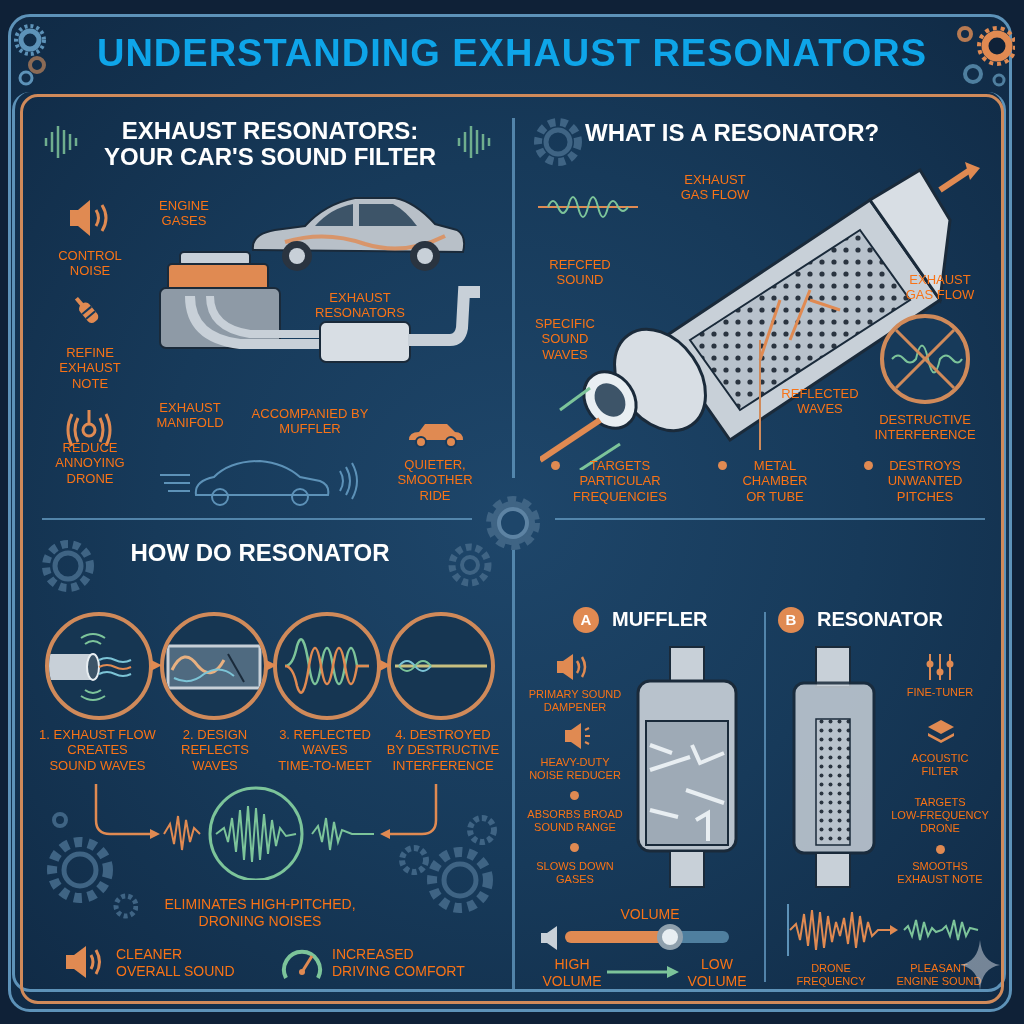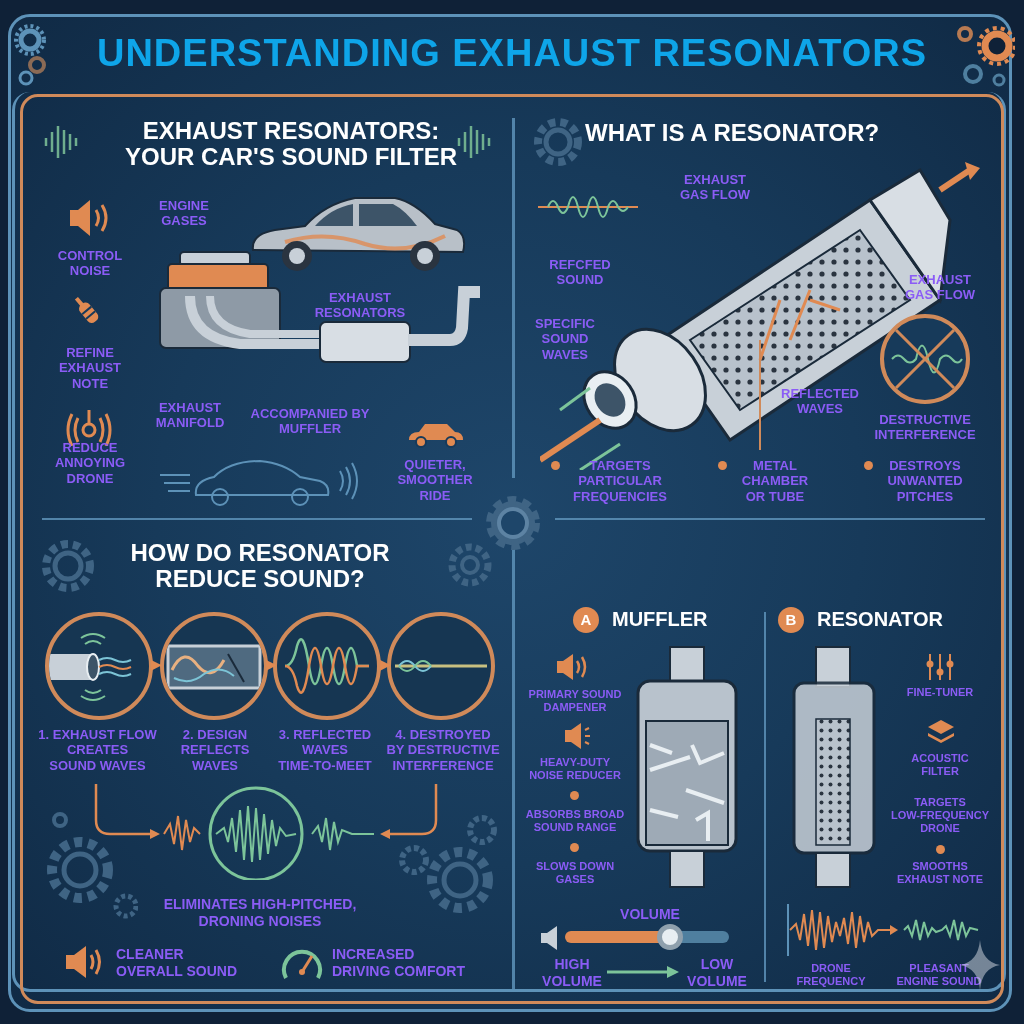--- a/index.html
+++ b/index.html
@@ -30,21 +30,21 @@
     letter-spacing: 1px; color: #0ea5e9;
   }
   .divider-v { position: absolute; width: 3px; background: #5d92b8; opacity: .85; }
   .divider-h { position: absolute; height: 3px; background: #5d92b8; opacity: .85; }
   .sec-title {
     position: absolute; text-align: center; font-family: "Liberation Sans", sans-serif;
     font-weight: 700; color: #ffffff; line-height: 1.08;
   }
   .lbl {
     position: absolute; text-align: center; font-family: "Liberation Sans", sans-serif;
-    font-weight: 700; font-size: 13px; line-height: 1.18; color: #8b5cf6;
+    font-weight: 400; font-size: 13px; line-height: 1.18; color: #f97316;
   }
   .lbl.sm { font-size: 11px; }
   .lbl.md { font-size: 14px; }
   .icon { position: absolute; }
   .dot { position: absolute; width: 9px; height: 9px; border-radius: 50%; background: #e08a52; }
   .circ {
     position: absolute; width: 108px; height: 108px; border-radius: 50%;
     border: 4px solid #d08a5a; background: #163652; overflow: hidden;
   }
   .badge {
@@ -112,21 +112,21 @@
   <svg class="icon" style="left:455px;top:122px" width="40" height="40" viewBox="0 0 40 40">
     <g stroke="#6fae8e" stroke-width="2.5">
         <line x1="4" y1="16" x2="4" y2="24"></line>
         <line x1="10" y1="10" x2="10" y2="30"></line>
         <line x1="16" y1="4" x2="16" y2="36"></line>
         <line x1="22" y1="8" x2="22" y2="32"></line>
         <line x1="28" y1="12" x2="28" y2="28"></line>
         <line x1="34" y1="16" x2="34" y2="24"></line>
       </g>
   </svg>
-  <div class="sec-title" style="left:60px;top:118px;width:420px;font-size:24px;margin-left:21px;">
+  <div class="sec-title" style="left:60px;top:118px;width:420px;font-size:24px;">
     <div>EXHAUST RESONATORS:</div>
     <div>YOUR CAR'S SOUND FILTER</div>
   </div>
 
   <svg class="icon" style="left:66px;top:198px" width="50" height="40" viewBox="0 0 50 40">
     <rect x="4" y="12" width="8" height="16" fill="#e08a52"></rect>
       <polygon points="12,12 24,2 24,38 12,28" fill="#e08a52"></polygon>
     <path d="M30 12 Q35 20 30 28" stroke="#e08a52" stroke-width="3" fill="none"></path>
       <path d="M36 7 Q44 20 36 33" stroke="#e08a52" stroke-width="3" fill="none"></path>
   </svg>
@@ -310,21 +310,20 @@
   <svg class="icon" style="left:38px;top:536px" width="60" height="60" viewBox="0 0 60 60">
     <circle cx="30" cy="30" r="22" fill="none" stroke="#3f6484" stroke-width="8" stroke-dasharray="7 5"></circle>
       <circle cx="30" cy="30" r="13" fill="none" stroke="#3f6484" stroke-width="5"></circle>
   </svg>
   <svg class="icon" style="left:445px;top:540px" width="50" height="50" viewBox="0 0 50 50">
     <circle cx="25" cy="25" r="18" fill="none" stroke="#3f6484" stroke-width="7" stroke-dasharray="6 4"></circle>
       <circle cx="25" cy="25" r="8" fill="none" stroke="#3f6484" stroke-width="4"></circle>
   </svg>
   <div class="sec-title" style="left:90px;top:540px;width:340px;font-size:24px;">
     <div>HOW DO RESONATOR</div>
-    <div>REDUCE SOUND?</div>
   </div>
 
   <div class="circ" style="left:45px;top:612px;">
     <svg width="100" height="100" viewBox="0 0 100 100">
       <rect x="0" y="38" width="44" height="26" fill="#c8d0d8"></rect>
         <ellipse cx="44" cy="51" rx="6" ry="13" fill="#3d5468" stroke="#e8eef2" stroke-width="2"></ellipse>
       <path d="M50 44 Q58 40 66 44 Q74 48 82 44" stroke="#7cc4d6" stroke-width="2" fill="none"></path>
       <path d="M50 51 Q58 47 66 51 Q74 55 82 51" stroke="#e08a52" stroke-width="2" fill="none"></path>
       <path d="M50 58 Q58 54 66 58 Q74 62 82 58" stroke="#7cc4d6" stroke-width="2" fill="none"></path>
       <path d="M32 22 Q44 14 56 22" stroke="#7cc49a" stroke-width="2" fill="none"></path>

